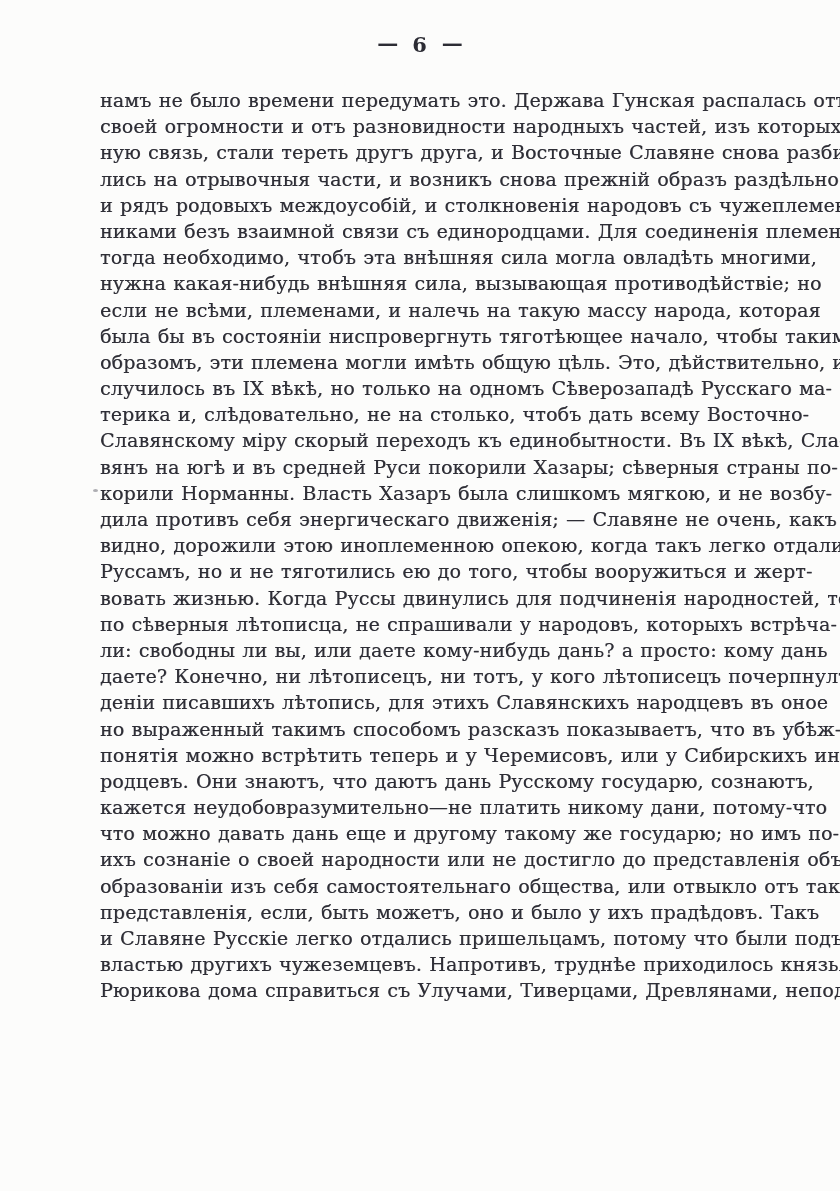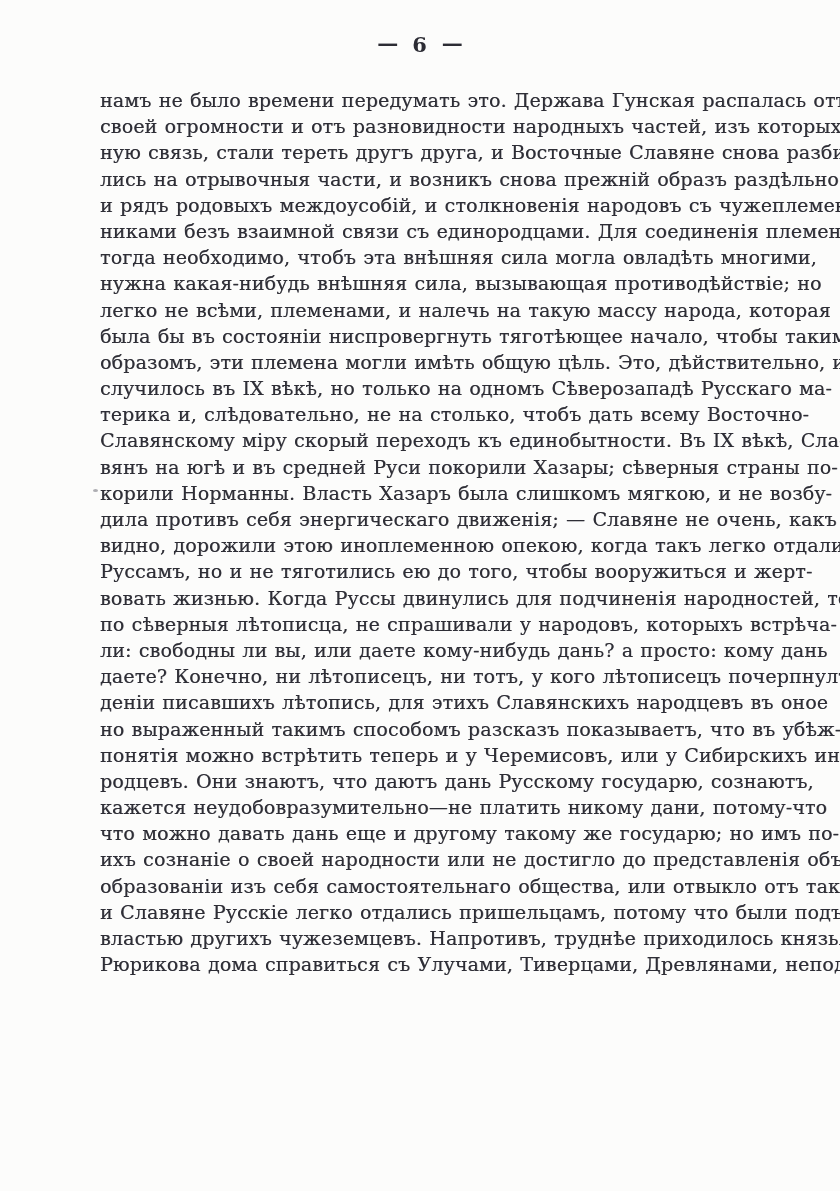--- a/index.html
+++ b/index.html
@@ -85,21 +85,21 @@
 
   <div class="text-block">
       <div class="text-line">намъ не было времени передумать это. Держава Гунская распалась отъ</div>
       <div class="text-line">своей огромности и отъ разновидности народныхъ частей, изъ которыхъ</div>
       <div class="text-line">ную связь, стали тереть другъ друга, и Восточные Славяне снова разби-</div>
       <div class="text-line">лись на отрывочныя части, и возникъ снова прежній образъ раздѣльности,</div>
       <div class="text-line">и рядъ родовыхъ междоусобій, и столкновенія народовъ съ чужеплемен-</div>
       <div class="text-line">никами безъ взаимной связи съ единородцами. Для соединенія племенъ</div>
       <div class="text-line">тогда необходимо, чтобъ эта внѣшняя сила могла овладѣть многими,</div>
       <div class="text-line">нужна какая-нибудь внѣшняя сила, вызывающая противодѣйствіе; но</div>
-      <div class="text-line">легко не всѣми, племенами, и налечь на такую массу народа, которая</div>
+      <div class="text-line">если не всѣми, племенами, и налечь на такую массу народа, которая</div>
       <div class="text-line">была бы въ состояніи ниспровергнуть тяготѣющее начало, чтобы такимъ</div>
       <div class="text-line">образомъ, эти племена могли имѣть общую цѣль. Это, дѣйствительно, и</div>
       <div class="text-line">случилось въ IX вѣкѣ, но только на одномъ Сѣверозападѣ Русскаго ма-</div>
       <div class="text-line">терика и, слѣдовательно, не на столько, чтобъ дать всему Восточно-</div>
       <div class="text-line">Славянскому міру скорый переходъ къ единобытности. Въ IX вѣкѣ, Сла-</div>
       <div class="text-line">вянъ на югѣ и въ средней Руси покорили Хазары; сѣверныя страны по-</div>
       <div class="text-line">корили Норманны. Власть Хазаръ была слишкомъ мягкою, и не возбу-</div>
       <div class="text-line">дила противъ себя энергическаго движенія; — Славяне не очень, какъ</div>
       <div class="text-line">видно, дорожили этою иноплеменною опекою, когда такъ легко отдались</div>
       <div class="text-line">Руссамъ, но и не тяготились ею до того, чтобы вооружиться и жерт-</div>
@@ -108,18 +108,19 @@
       <div class="text-line">ли: свободны ли вы, или даете кому-нибудь дань? а просто: кому дань</div>
       <div class="text-line">даете? Конечно, ни лѣтописецъ, ни тотъ, у кого лѣтописецъ почерпнулъ</div>
       <div class="text-line">деніи писавшихъ лѣтопись, для этихъ Славянскихъ народцевъ въ оное</div>
       <div class="text-line">но выраженный такимъ способомъ разсказъ показываетъ, что въ убѣж-</div>
       <div class="text-line">понятія можно встрѣтить теперь и у Черемисовъ, или у Сибирскихъ ино-</div>
       <div class="text-line">родцевъ. Они знаютъ, что даютъ дань Русскому государю, сознаютъ,</div>
       <div class="text-line">кажется неудобовразумительно—не платить никому дани, потому-что</div>
       <div class="text-line">что можно давать дань еще и другому такому же государю; но имъ по-</div>
       <div class="text-line">ихъ сознаніе о своей народности или не достигло до представленія объ</div>
       <div class="text-line">образованіи изъ себя самостоятельнаго общества, или отвыкло отъ такого</div>
+      <div class="text-line">представленія, если, быть можетъ, оно и было у ихъ прадѣдовъ. Такъ</div>
       <div class="text-line">и Славяне Русскіе легко отдались пришельцамъ, потому что были подъ</div>
       <div class="text-line">властью другихъ чужеземцевъ. Напротивъ, труднѣе приходилось князьямъ</div>
       <div class="text-line">Рюрикова дома справиться съ Улучами, Тиверцами, Древлянами, непод-</div>
     </div>
 
 </div>
 
 </body></html>

